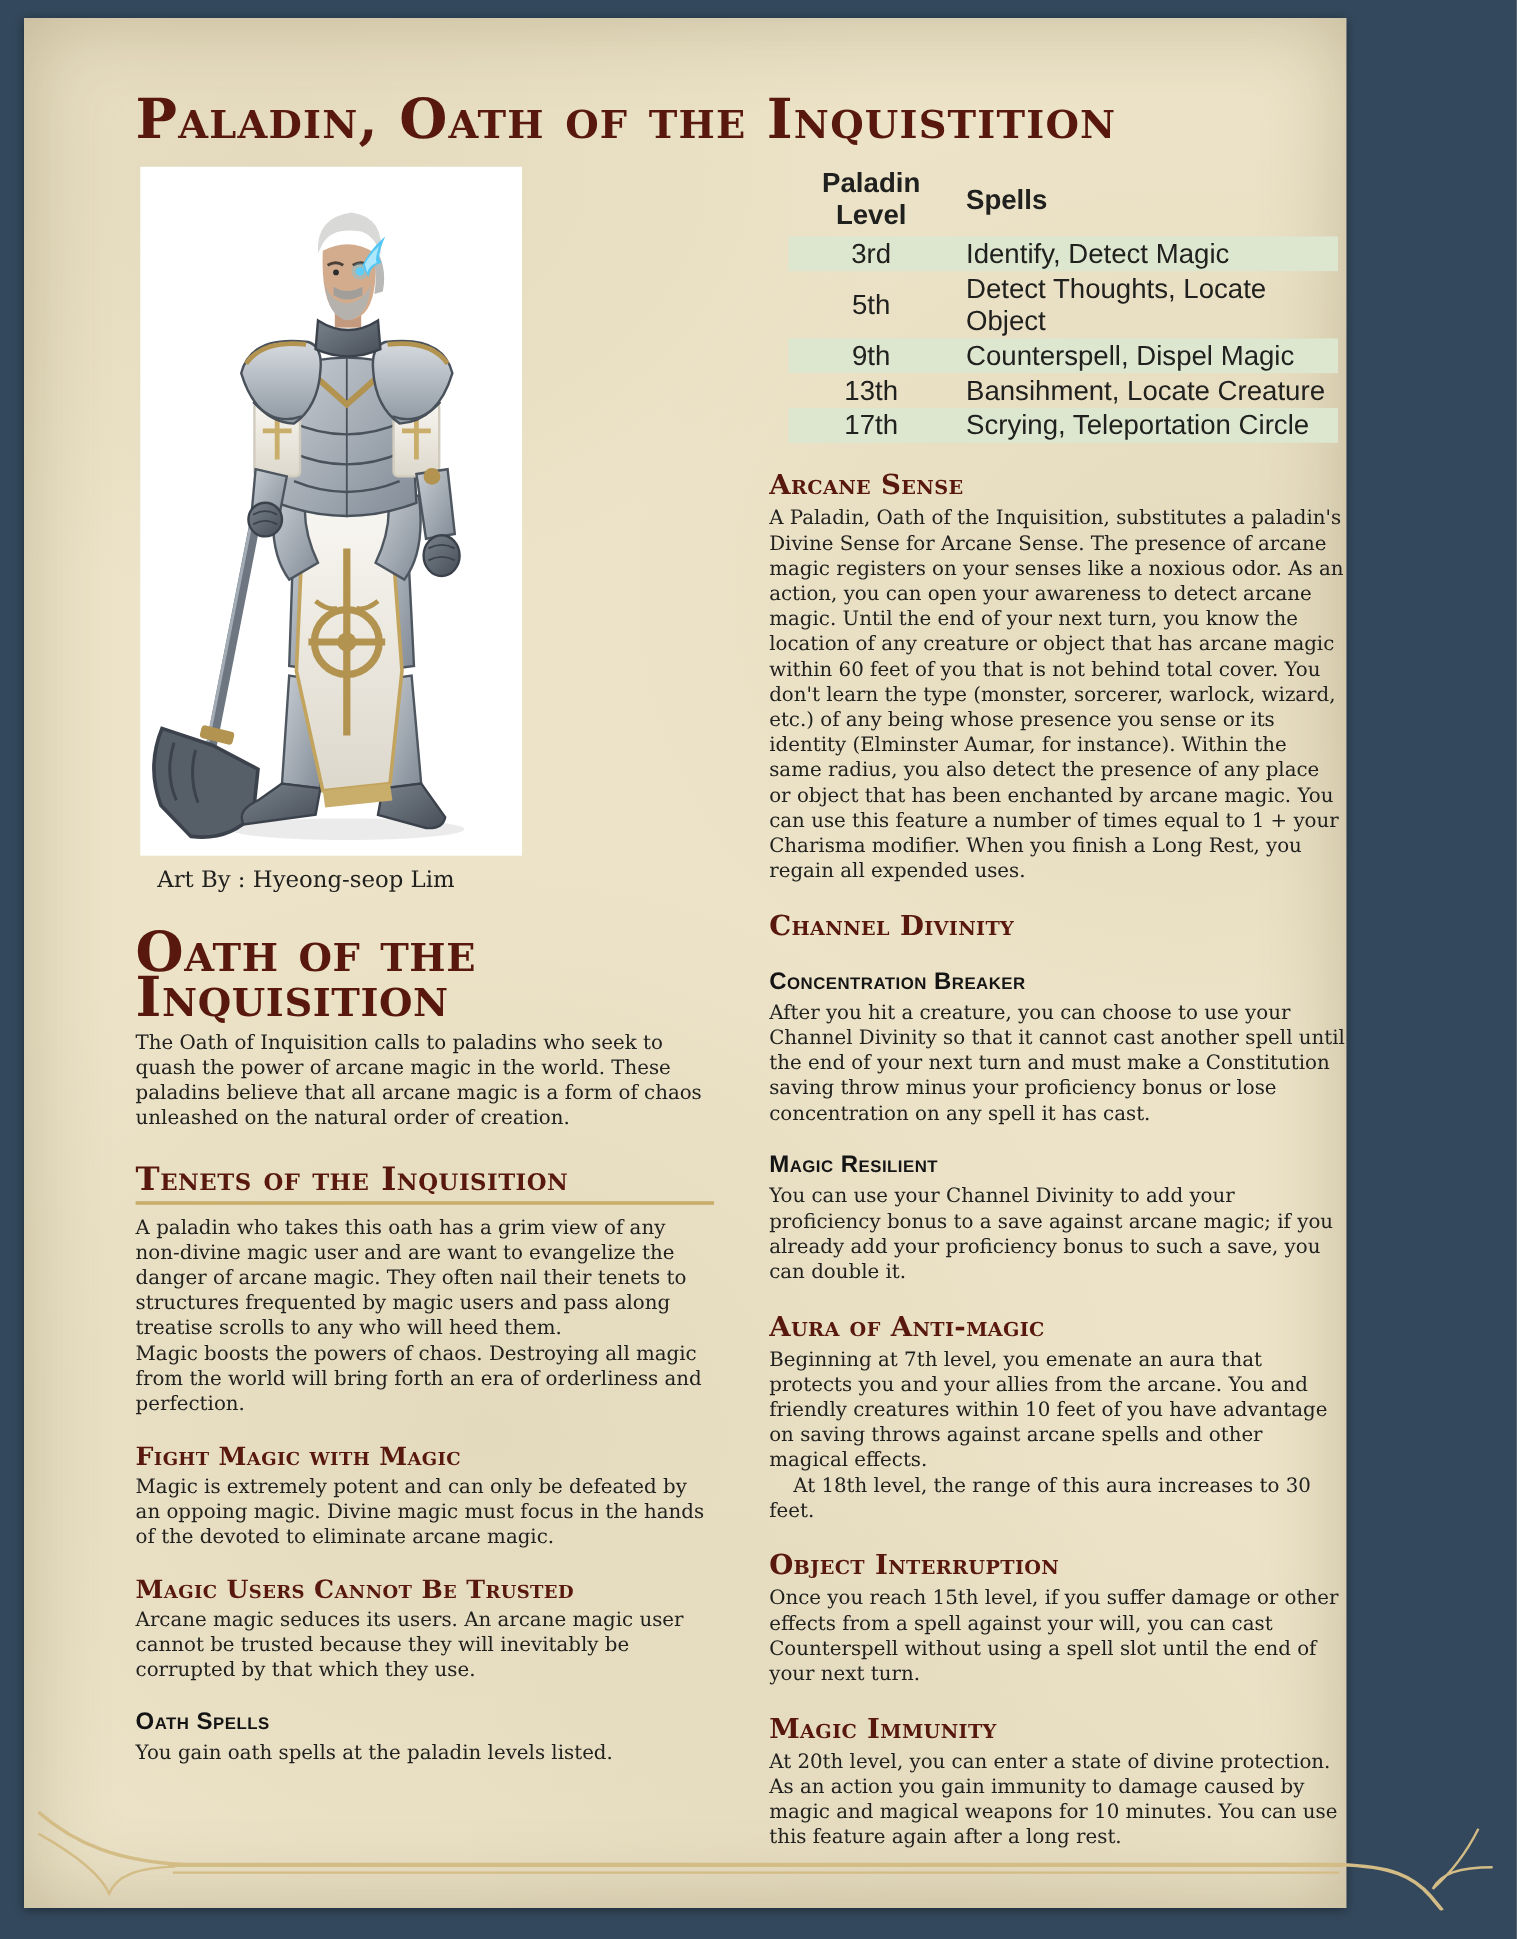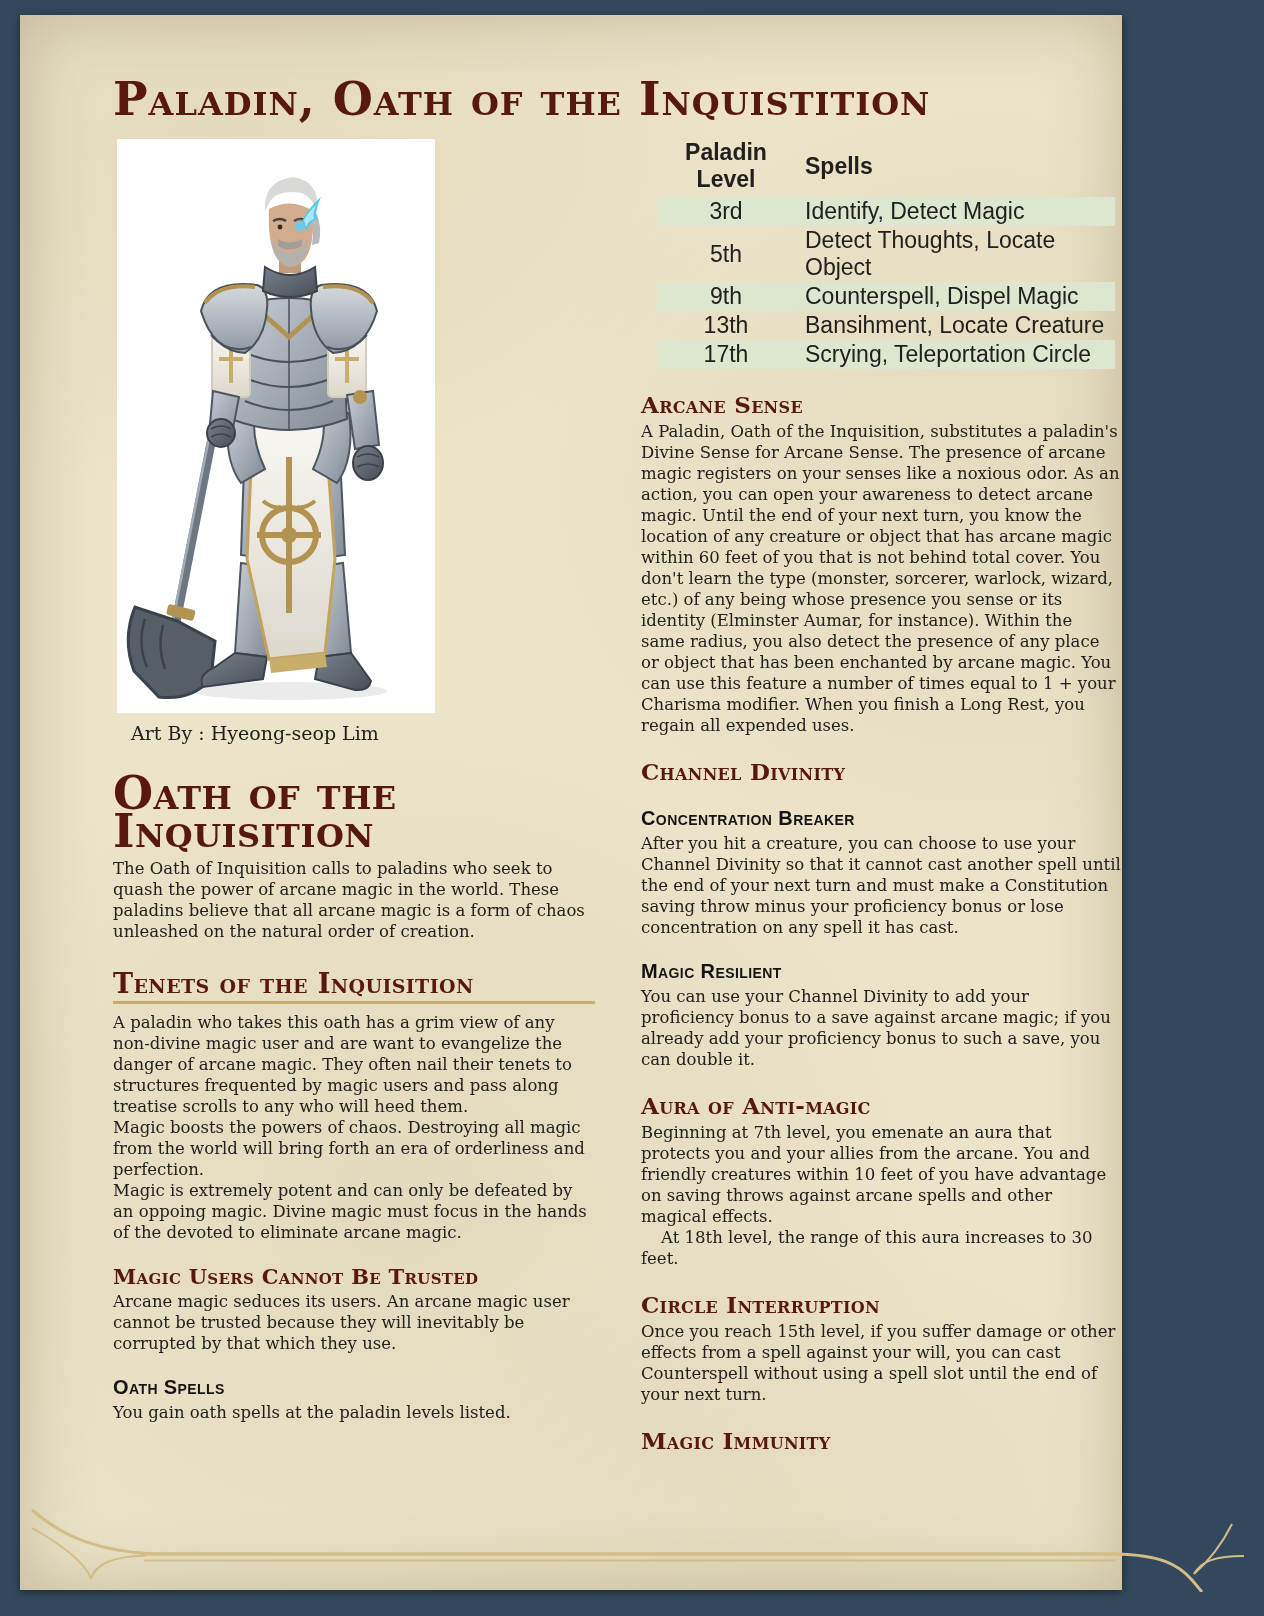--- a/index.html
+++ b/index.html
@@ -246,20 +246,21 @@
       <div class="art-caption">Art By : Hyeong-seop Lim</div>
 
       <h2 class="sec">Oath of the Inquisition</h2>
       <p class="body">The Oath of Inquisition calls to paladins who seek to quash the power of arcane magic in the world. These paladins believe that all arcane magic is a form of chaos unleashed on the natural order of creation.</p>
 
       <h3 class="sec">Tenets of the Inquisition</h3>
       <p class="body">A paladin who takes this oath has a grim view of any non-divine magic user and are want to evangelize the danger of arcane magic. They often nail their tenets to structures frequented by magic users and pass along treatise scrolls to any who will heed them.</p>
 
       <p class="body">Magic boosts the powers of chaos. Destroying all magic from the world will bring forth an era of orderliness and perfection.</p>
 
+      <h4 class="serif">Fight Magic with Magic</h4>
       <p class="body">Magic is extremely potent and can only be defeated by an oppoing magic. Divine magic must focus in the hands of the devoted to eliminate arcane magic.</p>
 
       <h4 class="serif">Magic Users Cannot Be Trusted</h4>
       <p class="body">Arcane magic seduces its users. An arcane magic user cannot be trusted because they will inevitably be corrupted by that which they use.</p>
 
       <h4 class="sans">Oath Spells</h4>
       <p class="body">You gain oath spells at the paladin levels listed.</p>
     </div>
 
     <div class="col-right">
@@ -303,24 +304,25 @@
       <h3 class="sans">Concentration Breaker</h3>
       <p class="body">After you hit a creature, you can choose to use your Channel Divinity so that it cannot cast another spell until the end of your next turn and must make a Constitution saving throw minus your proficiency bonus or lose concentration on any spell it has cast.</p>
 
       <h3 class="sans">Magic Resilient</h3>
       <p class="body">You can use your Channel Divinity to add your proficiency bonus to a save against arcane magic; if you already add your proficiency bonus to such a save, you can double it.</p>
 
       <h3 class="rserif">Aura of Anti-magic</h3>
       <p class="body">Beginning at 7th level, you emenate an aura that protects you and your allies from the arcane. You and friendly creatures within 10 feet of you have advantage on saving throws against arcane spells and other magical effects.</p>
       <p class="body indent">At 18th level, the range of this aura increases to 30 feet.</p>
 
-      <h3 class="rserif">Circle Interruption</h3>
+      <h3 class="rserif">Object Interruption</h3>
       <p class="body">Once you reach 15th level, if you suffer damage or other effects from a spell against your will, you can cast Counterspell without using a spell slot until the end of your next turn.</p>
 
       <h3 class="rserif">Magic Immunity</h3>
+      <p class="body">At 20th level, you can enter a state of divine protection. As an action you gain immunity to damage caused by magic and magical weapons for 10 minutes. You can use this feature again after a long rest.</p>
     </div>
   </div>
 
   <svg class="flourish" viewBox="0 0 1224 90" xmlns="http://www.w3.org/2000/svg">
     <g fill="none" stroke="#d3bc85">
       <path d="M120 52 H1100" stroke-width="3.5"></path>
       <path d="M124 58.5 H1096" stroke-width="1.8"></path>
       <path d="M12 8 C 44 36, 80 49, 134 52" stroke-width="3"></path>
       <path d="M12 26 C 44 44, 64 60, 71 76 C 77 61, 94 54.5, 126 53.5" stroke-width="2"></path>
       <path d="M1096 52 C 1140 53, 1158 62, 1172 78 L 1182 90" stroke-width="3"></path>

